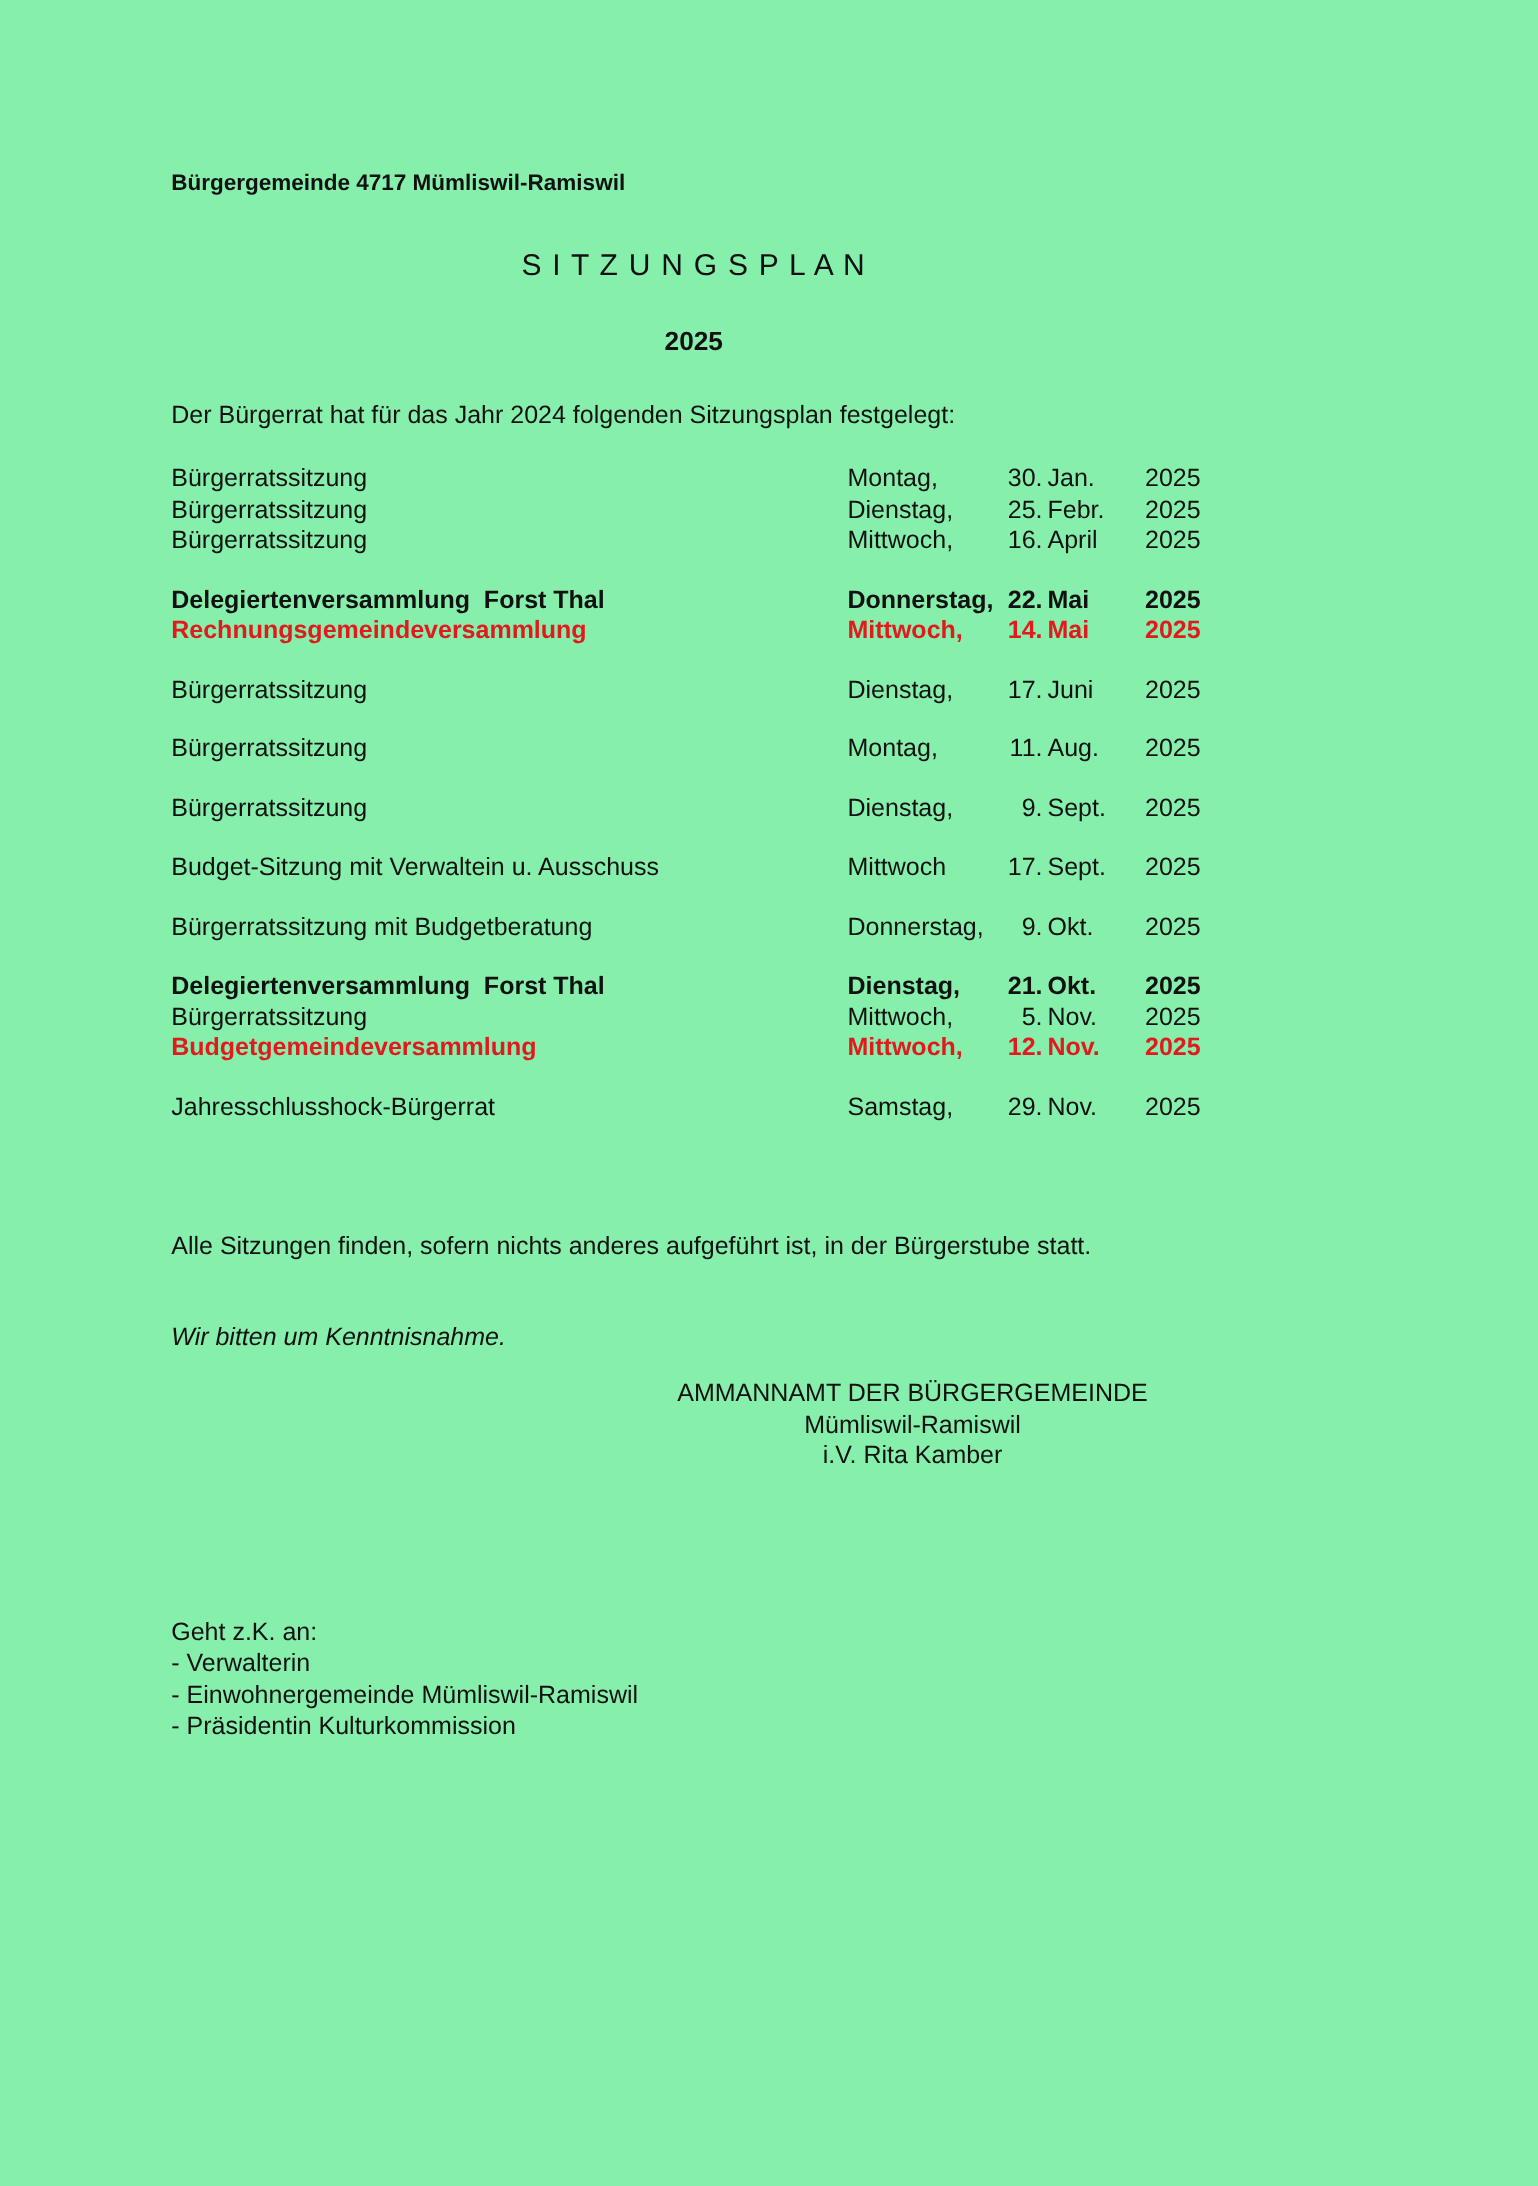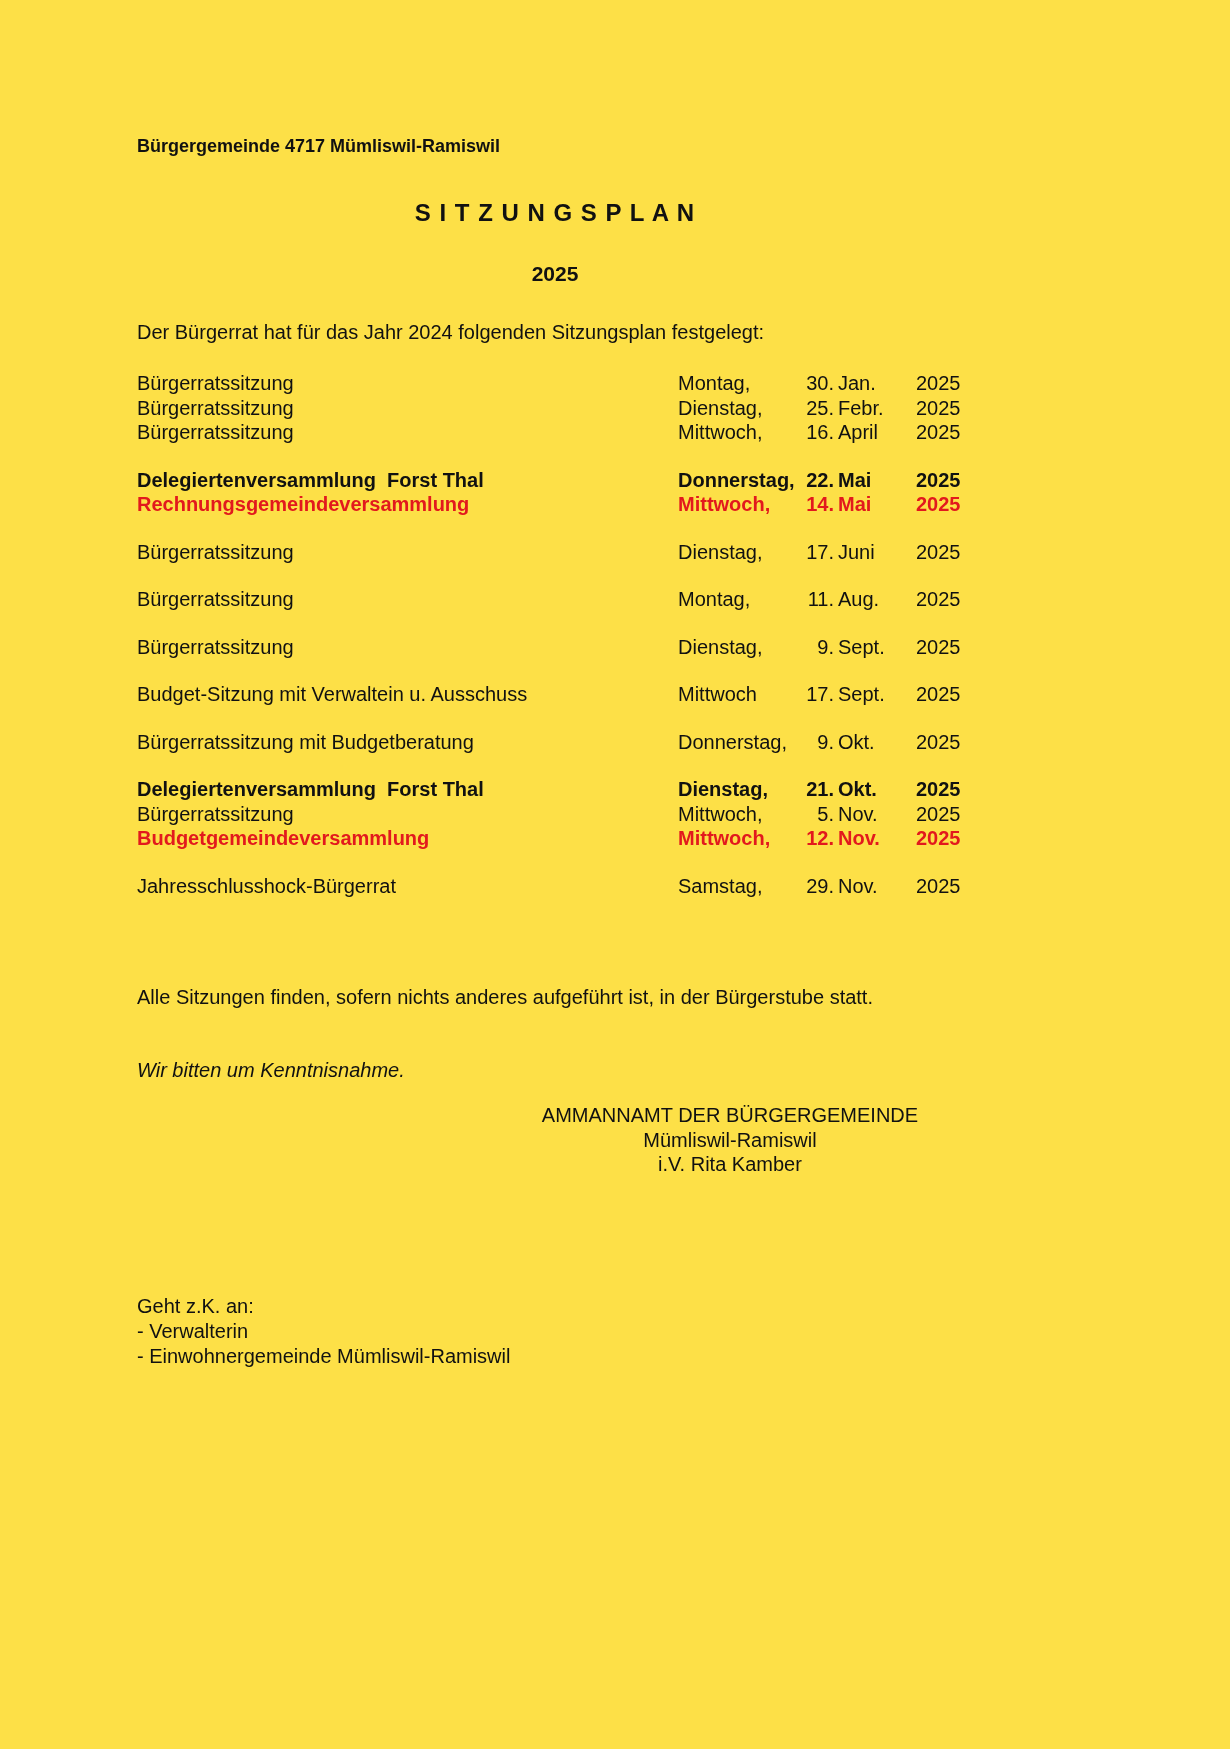--- a/index.html
+++ b/index.html
@@ -1,31 +1,31 @@
 <!DOCTYPE html>
 <html style="--red: #e2191d;"><head>
 <meta charset="utf-8">
 <style>
   html,body { margin:0; padding:0; background:#ffffff; }
   .page {
     position:relative;
     width:1230px; height:1749px;
-    background:#fde047;
+    background:#86efac;
     font-family:"Liberation Sans","DejaVu Sans",sans-serif;
     font-size:20px;
     color:#111111;
     overflow:hidden;
   }
   .org {
     position:absolute; left:137px; top:136px;
     font-size:18px; font-weight:bold;
   }
   .title {
     position:absolute; left:137px; top:199px; width:836px;
-    text-align:center; font-size:24px; font-weight:bold; letter-spacing:1px;
+    text-align:center; font-size:24px; font-weight:normal; letter-spacing:1px;
     white-space:pre;
   }
   .yearline {
     position:absolute; left:137px; top:262px; width:836px;
     text-align:center; font-size:21px; font-weight:bold;
   }
   .intro { position:absolute; left:137px; top:321px; }
   .schedule { position:absolute; left:137px; top:371px; width:860px; }
   .group { margin-bottom:23px; }
   .row { display:flex; line-height:24.5px; height:24.5px;align-items:center; }
@@ -180,15 +180,16 @@
     <div>AMMANNAMT DER BÜRGERGEMEINDE</div>
     <div>Mümliswil-Ramiswil</div>
     <div>i.V. Rita Kamber</div>
   </div>
 
   <div class="distribution">
     <div>Geht z.K. an:</div>
     <div id="dist-items">
         <div>- Verwalterin</div>
         <div>- Einwohnergemeinde Mümliswil-Ramiswil</div>
+        <div>- Präsidentin Kulturkommission</div>
       </div>
   </div>
 </div>
 
 </body></html>

